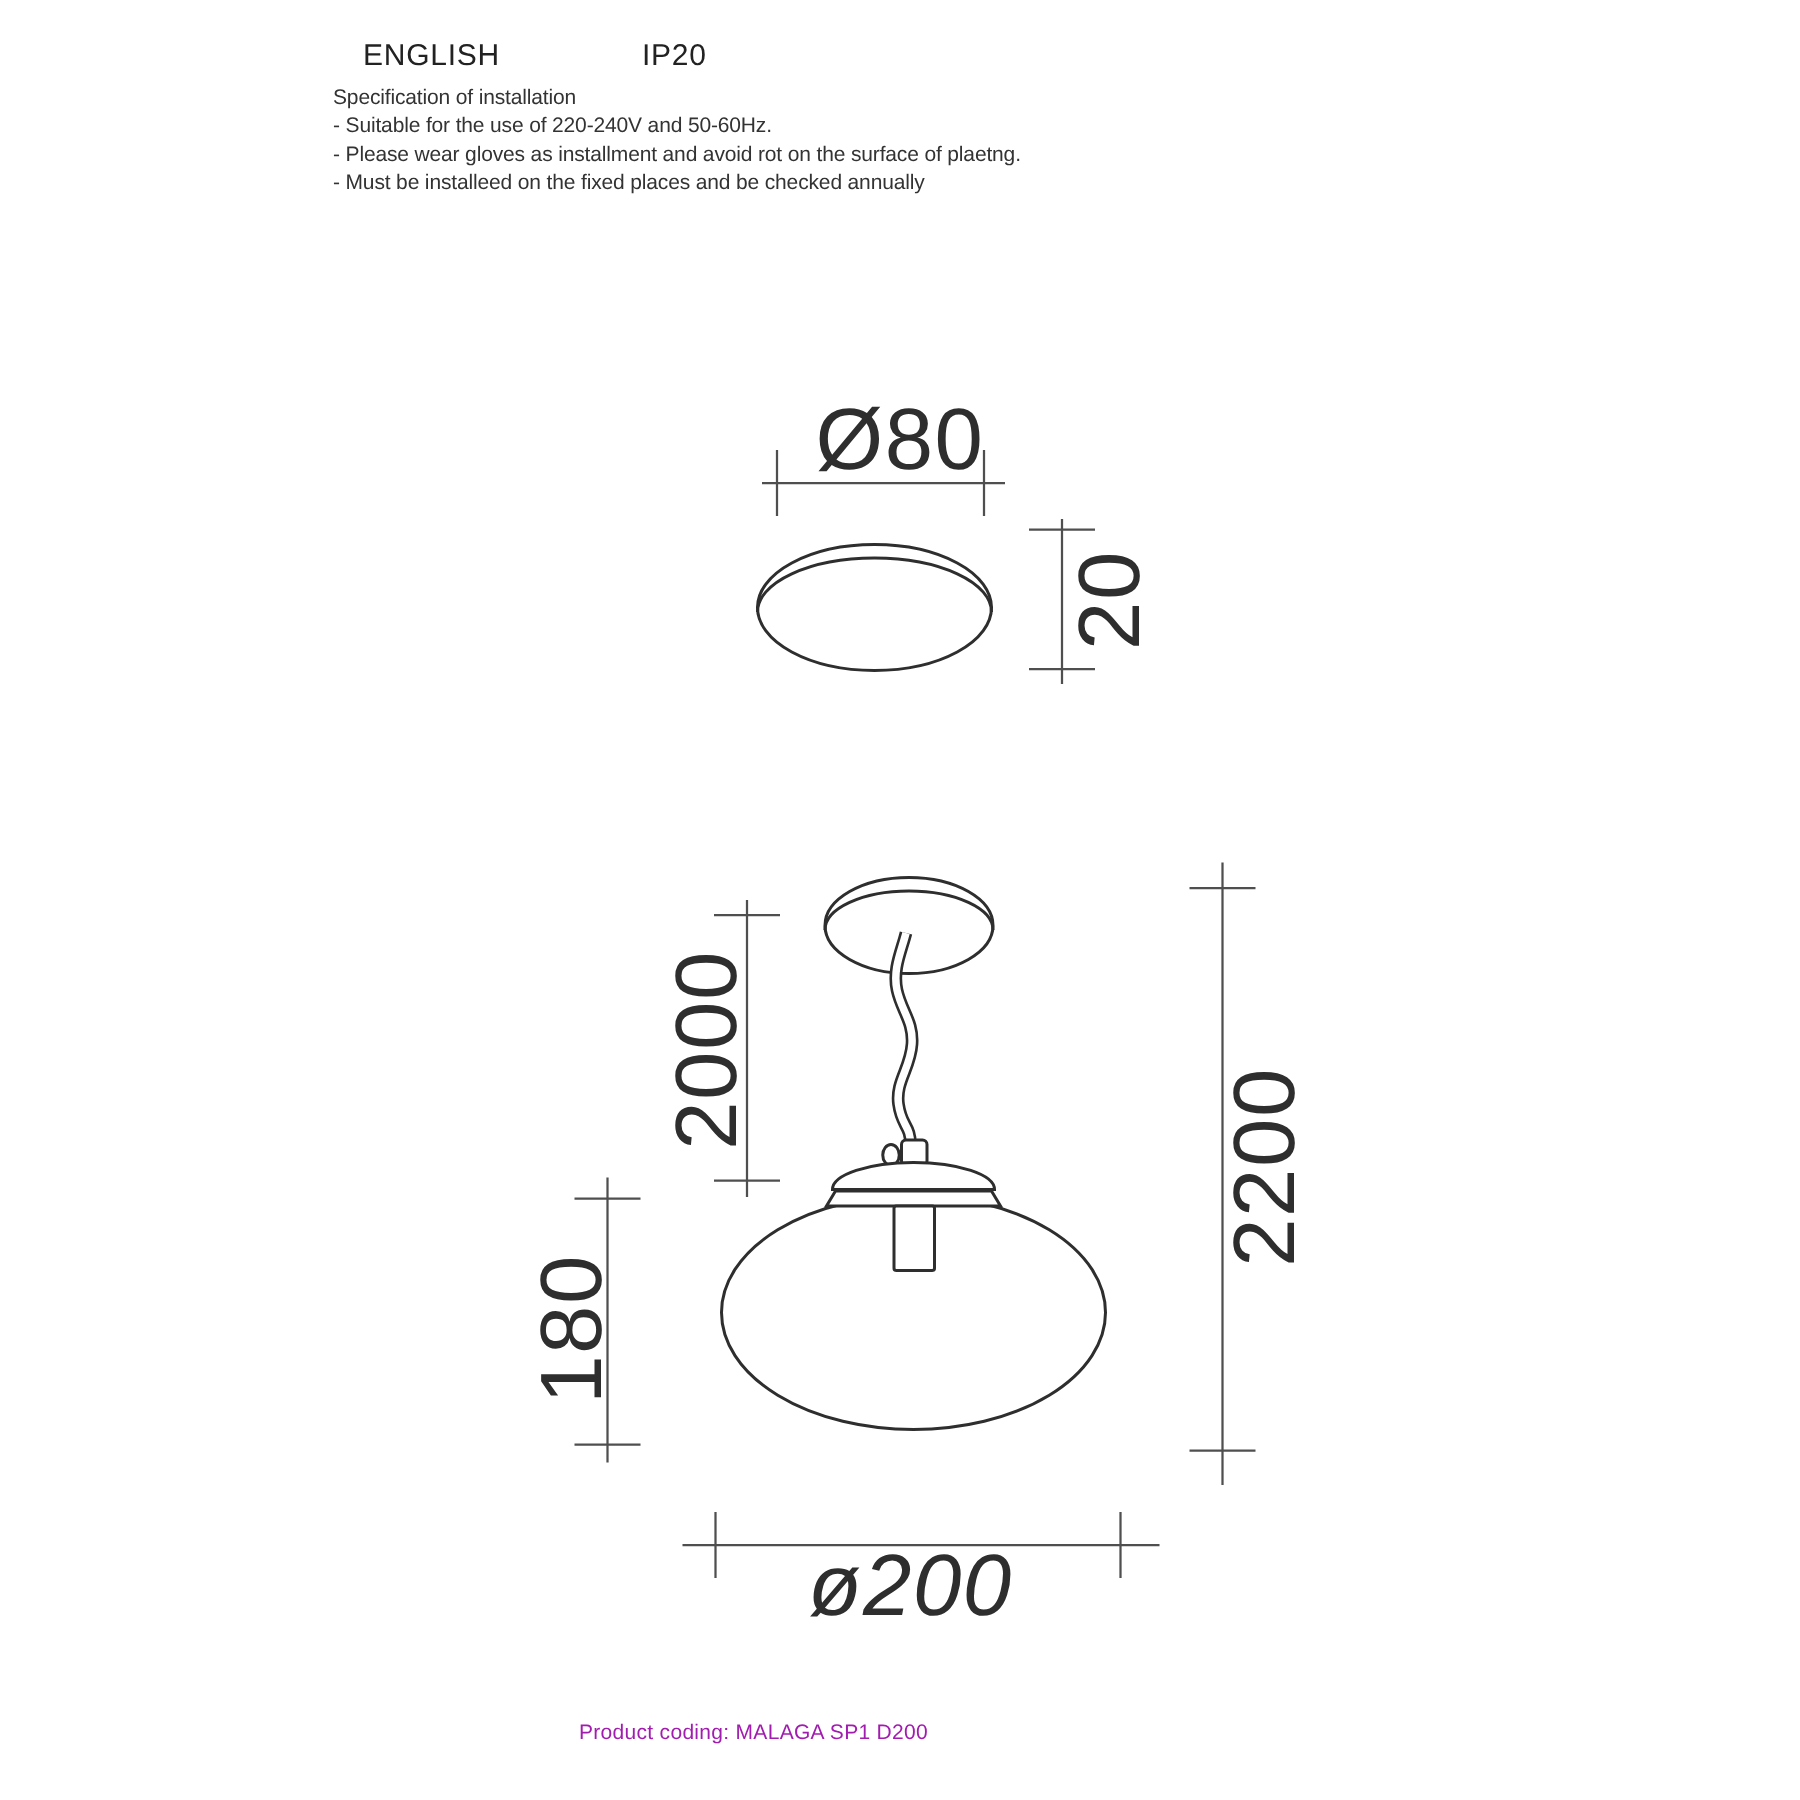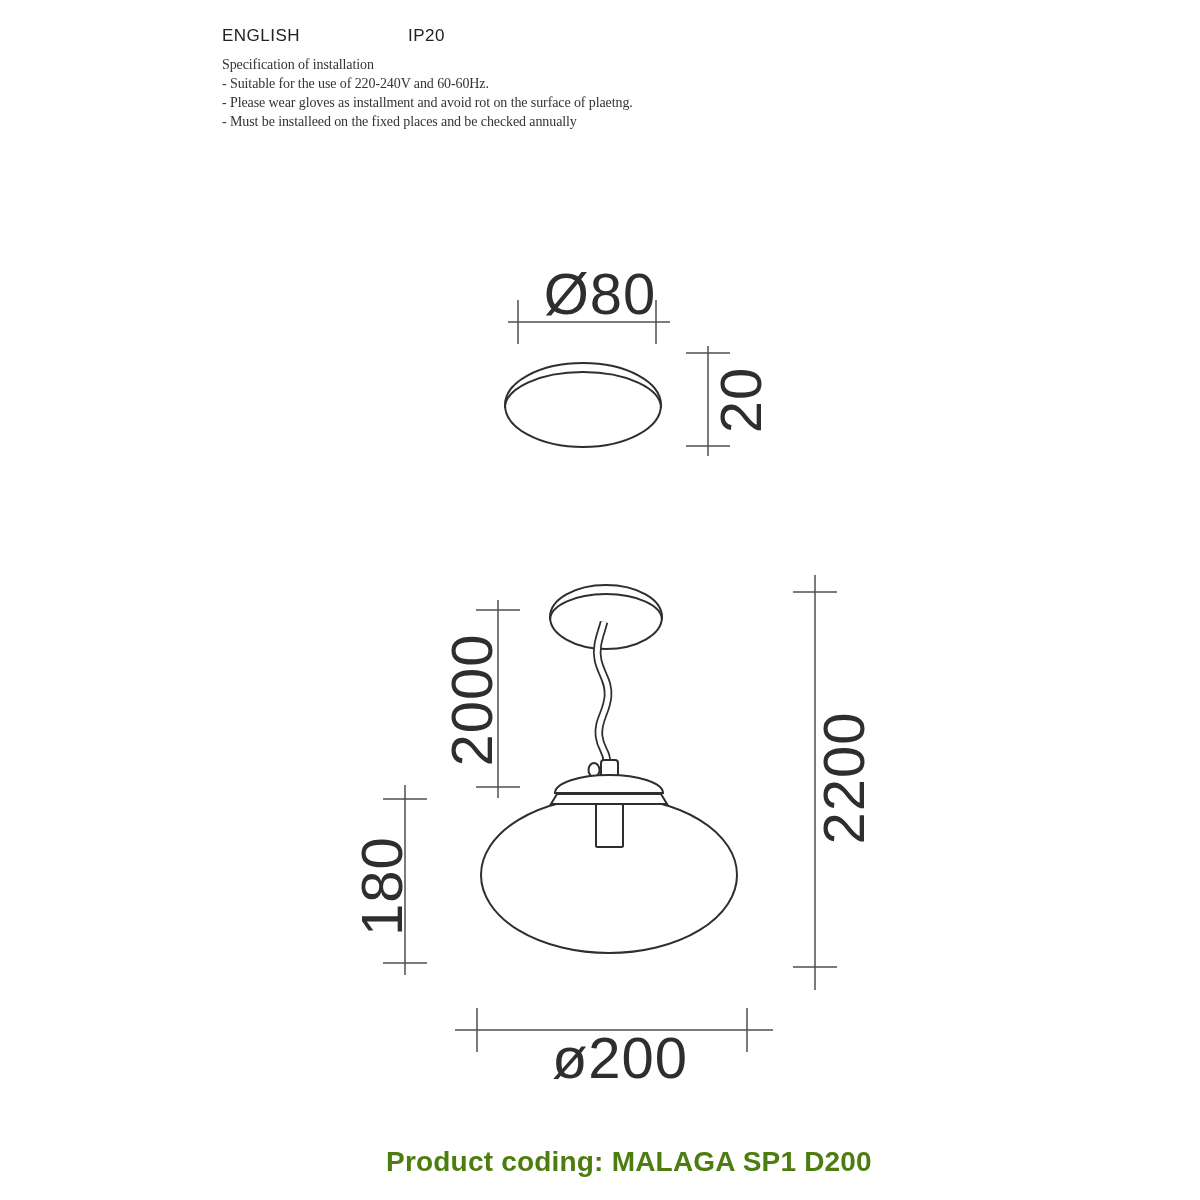--- a/index.html
+++ b/index.html
@@ -1,43 +1,43 @@
 <!DOCTYPE html>
 <html><head>
 <meta charset="utf-8">
 <style>
   html,body{margin:0;padding:0;}
   body{
     width:1200px;height:1200px;background:#ffffff;position:relative;
     font-family:"Liberation Sans", sans-serif;color:#2b2b2b;overflow:hidden;
   }
   .abs{position:absolute;}
-  .hdr{font-size:17px;letter-spacing:0.5px;color:#222;}
-  .bodytext{font-size:14px;line-height:19px;color:#333;letter-spacing:-0.1px;font-family:Liberation Serif, serif;}
+  .hdr{font-size:20px;letter-spacing:0.5px;color:#222;margin-left:20px;}
+  .bodytext{font-size:14px;line-height:19px;color:#333;letter-spacing:-0.1px;}
   .bodytext p{margin:0;padding:0;}
   .dim-label{
     font-size:58px;color:#2e2e2e;white-space:nowrap;letter-spacing:1px;
     transform:translate(-50%,-50%);
   }
   .dim-label.vert{transform:translate(-50%,-50%) rotate(-90deg);}
-  .coding{font-size:28px;color:#4d7c0f;letter-spacing:0.2px;font-weight:bold;}
+  .coding{font-size:14px;color:#a21caf;letter-spacing:0.2px;}
   svg{position:absolute;left:0;top:0;}
   .draw{stroke:#2e2e2e;stroke-width:2;fill:none;}
   .draw-fill{stroke:#2e2e2e;stroke-width:2;fill:#ffffff;}
   .dim{stroke:#4f4f4f;stroke-width:1.5;fill:none;}
 </style>
 </head>
 <body>
 
 <div class="abs hdr" style="left:222px;top:26px;">ENGLISH</div>
 <div class="abs hdr" style="left:408px;top:26px;">IP20</div>
 
 <div class="abs bodytext" style="left:222px;top:55px;width:660px;">
   <p>Specification of installation</p>
-  <p>- Suitable for the use of 220-240V and 60-60Hz.</p>
+  <p>- Suitable for the use of 220-240V and 50-60Hz.</p>
   <p>- Please wear gloves as installment and avoid rot on the surface of plaetng.</p>
   <p>- Must be installeed on the fixed places and be checked annually</p>
 </div>
 
 <svg width="1200" height="1200" viewBox="0 0 1200 1200">
 
   <g>
     <ellipse class="draw" cx="583" cy="405" rx="78" ry="42"></ellipse>
     <path class="draw" d="M 505 408 A 78 36 0 0 1 661 408"></path>
   </g>
@@ -96,15 +96,15 @@
     <line class="dim" x1="477" y1="1008" x2="477" y2="1052"></line>
     <line class="dim" x1="747" y1="1008" x2="747" y2="1052"></line>
   </g>
 </svg>
 
 <div class="abs dim-label" style="left:600px;top:293px;">Ø80</div>
 <div class="abs dim-label vert" style="left:740px;top:400px;">20</div>
 <div class="abs dim-label vert" style="left:471px;top:700px;">2000</div>
 <div class="abs dim-label vert" style="left:381px;top:886px;">180</div>
 <div class="abs dim-label vert" style="left:843px;top:778px;">2200</div>
-<div class="abs dim-label" style="left:620px;top:1057px;">ø200</div>
+<div class="abs dim-label" style="left:607px;top:1057px;font-style:italic;">ø200</div>
 
 <div class="abs coding" style="left:386px;top:1146px;">Product coding: MALAGA SP1 D200</div>
 
 </body></html>

